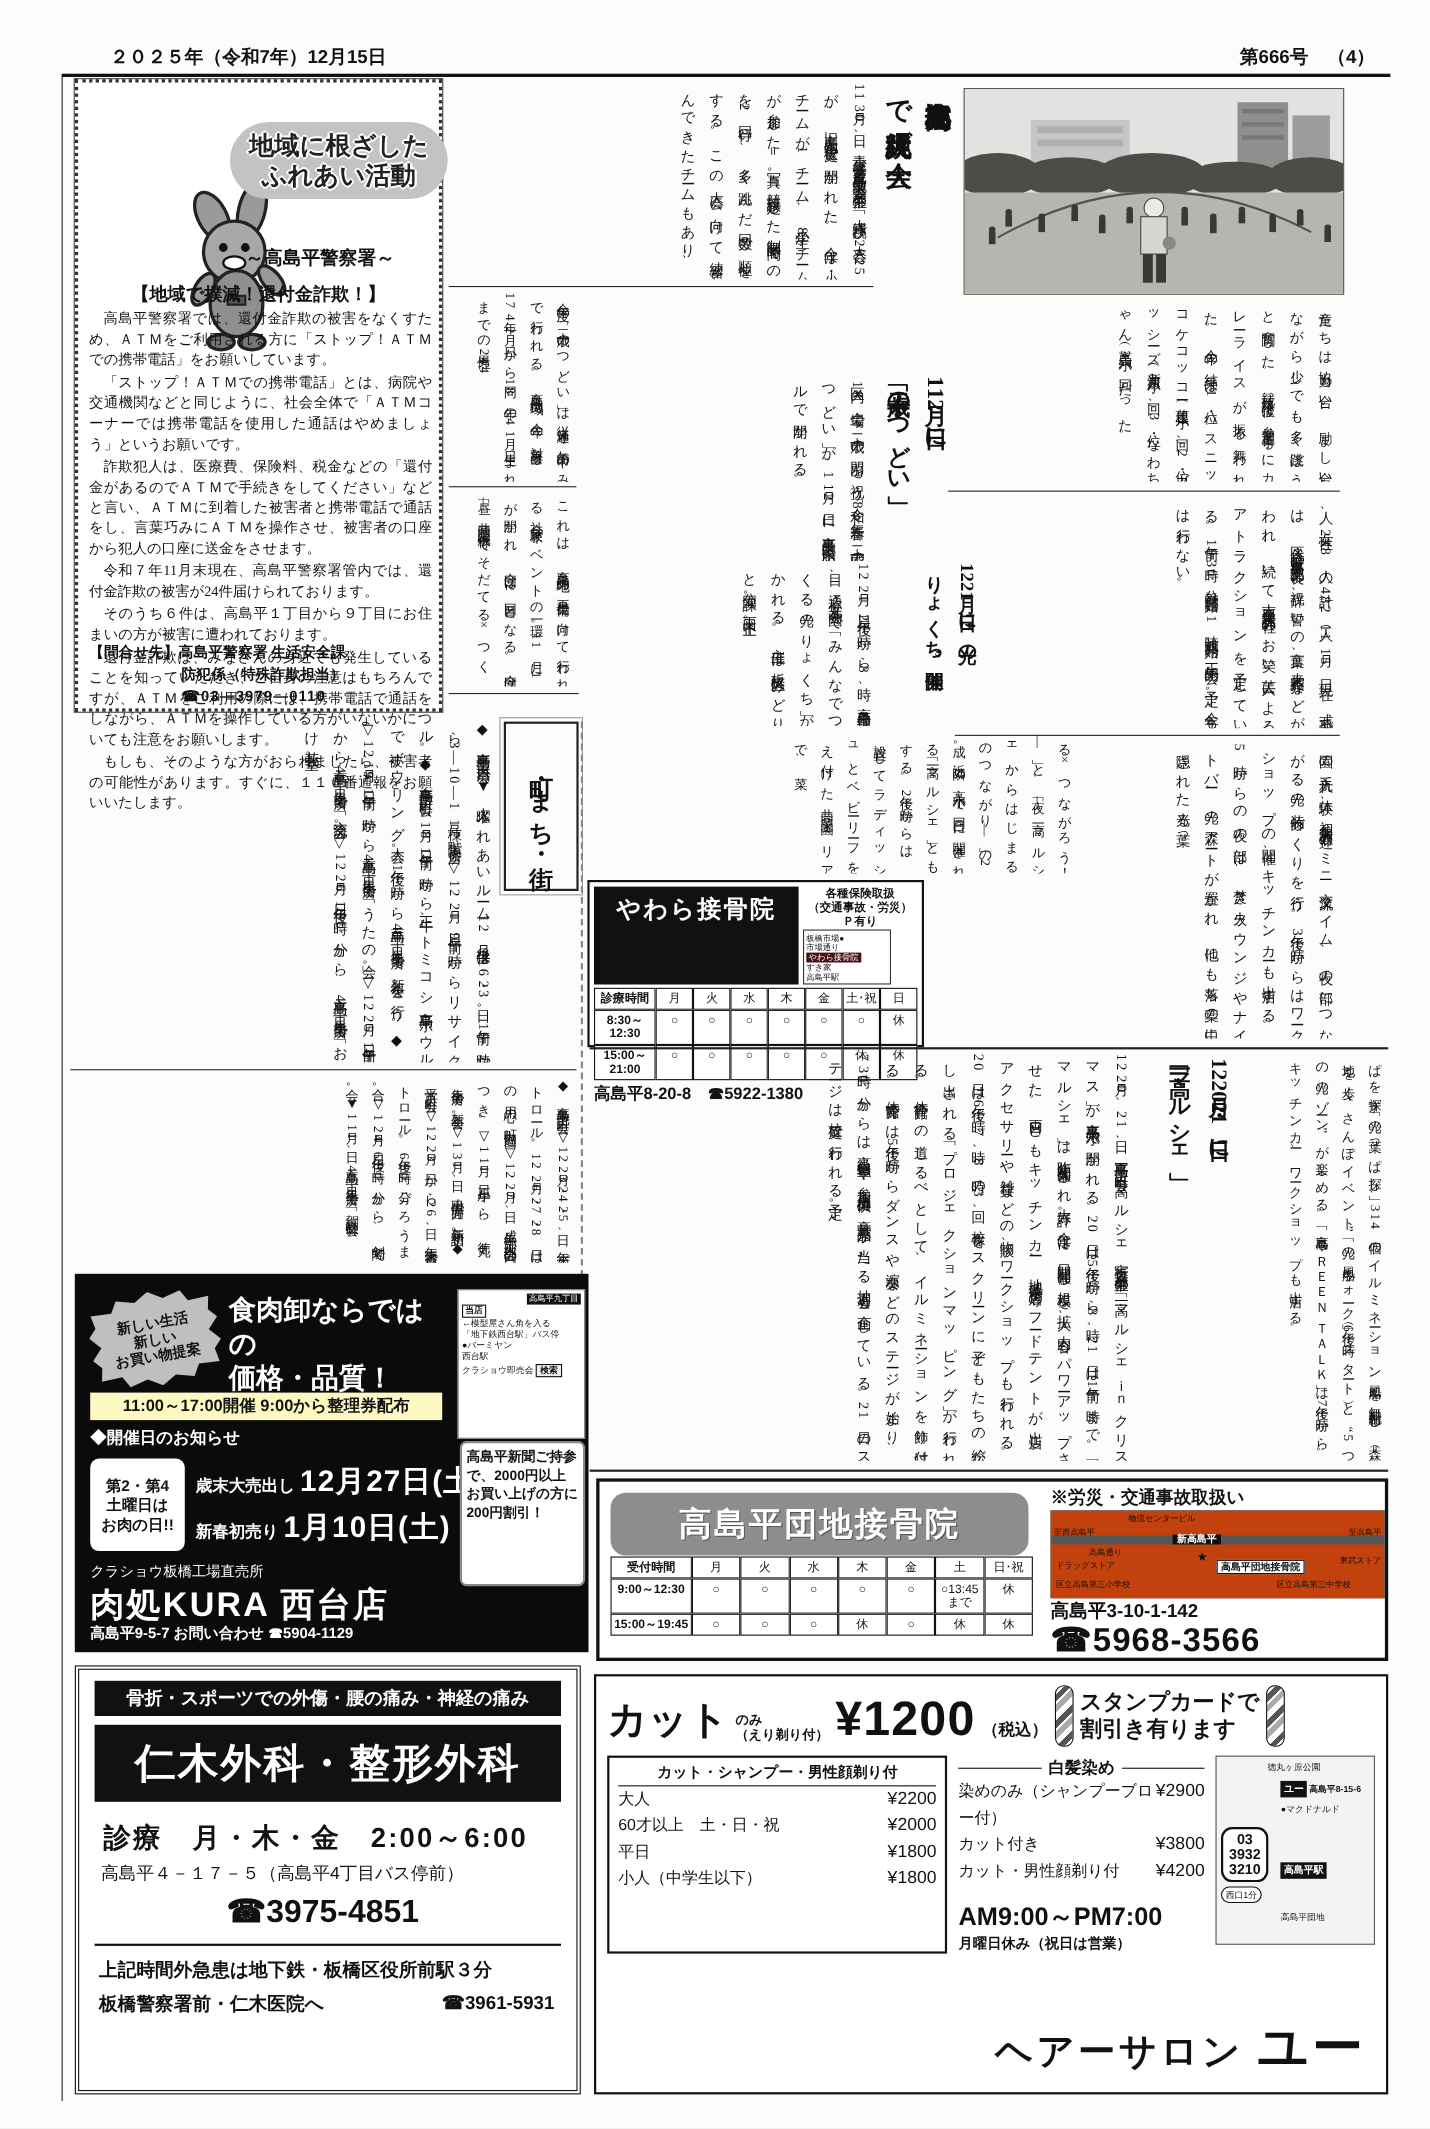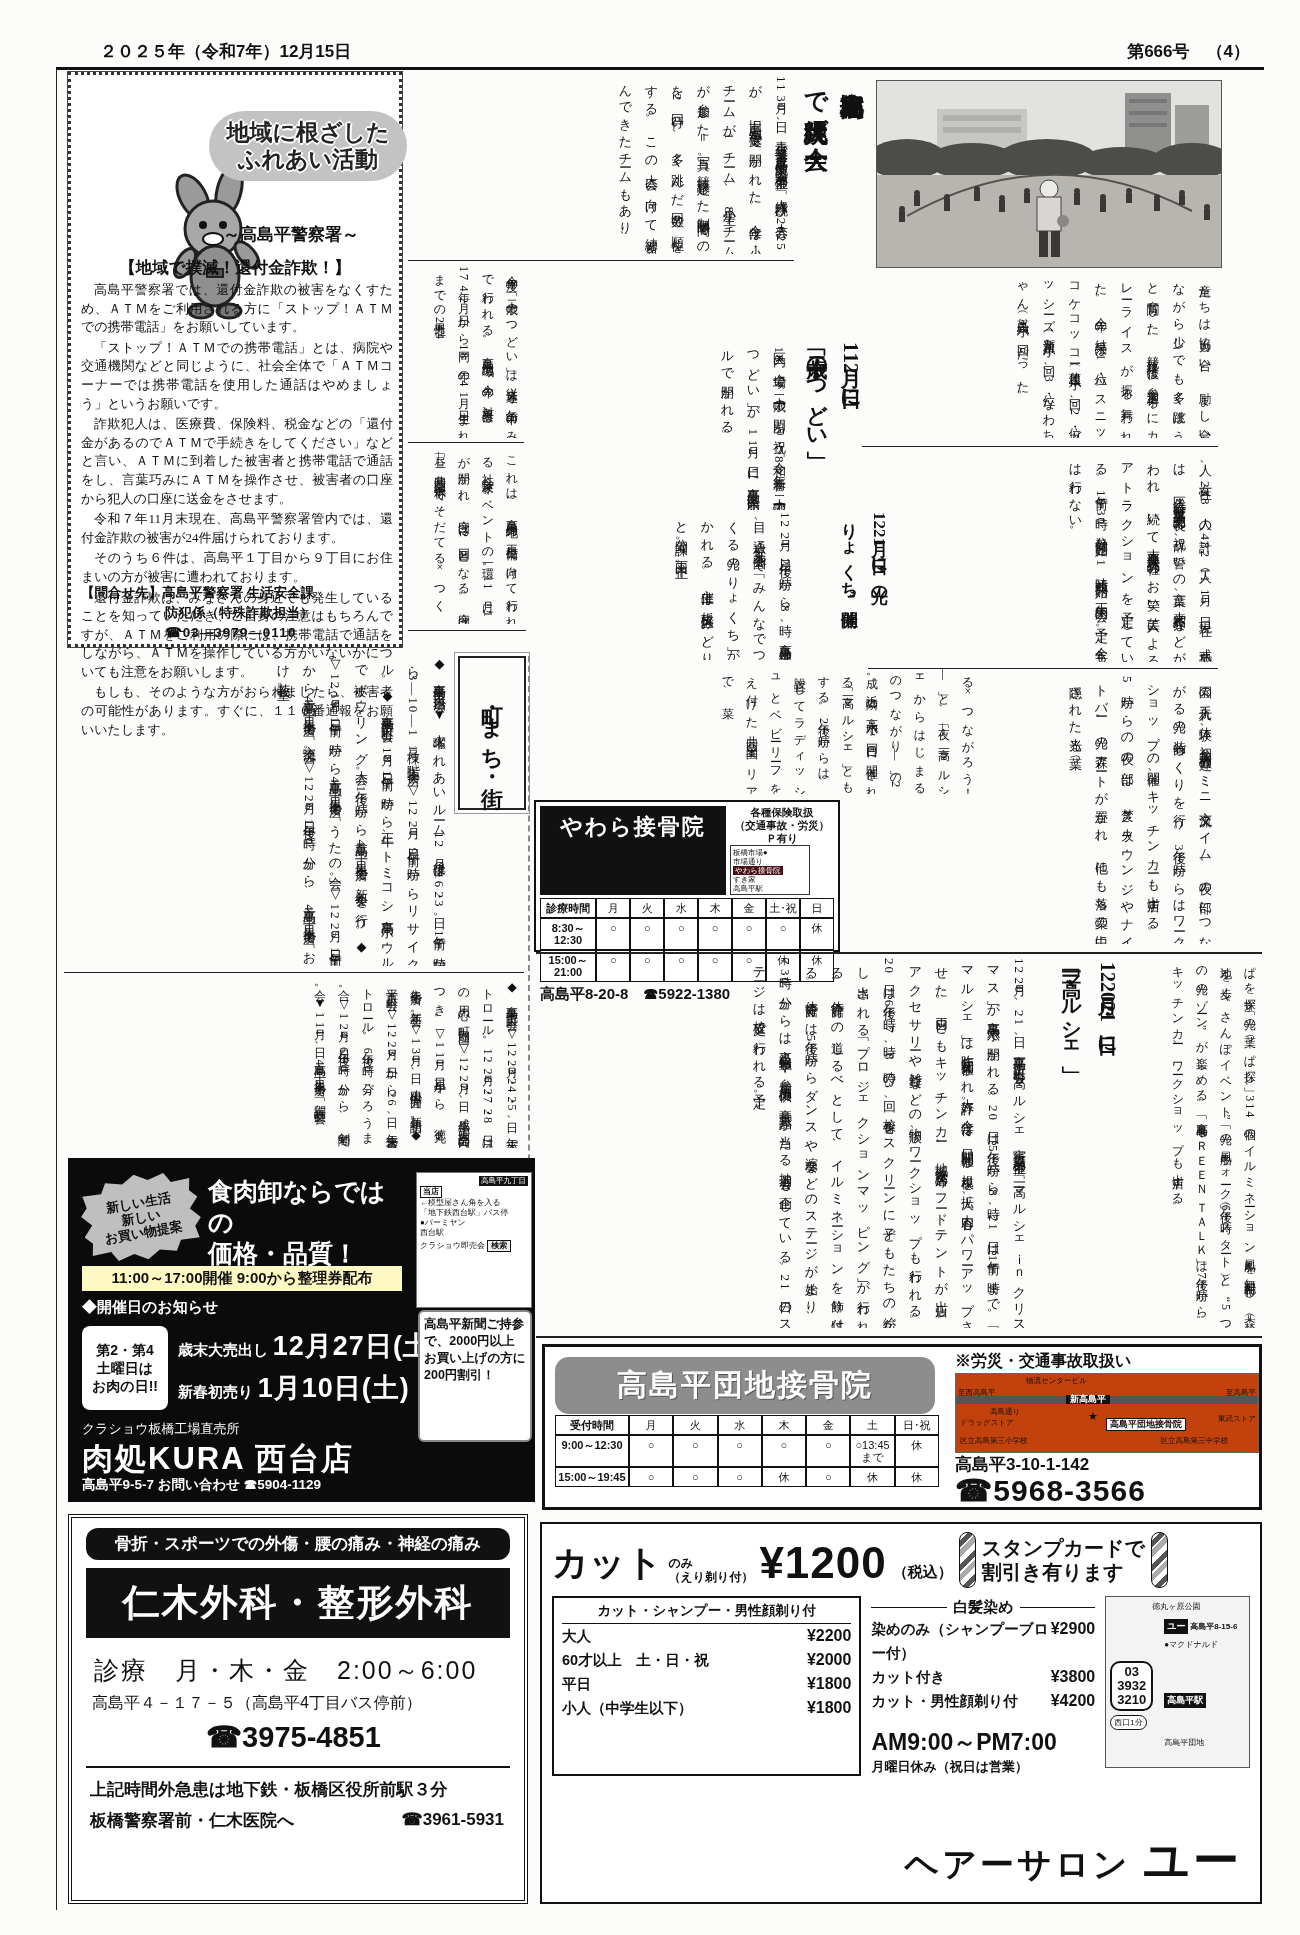--- a/index.html
+++ b/index.html
@@ -96,43 +96,43 @@
   #danchi .map .st{position:absolute;left:110px;top:21px;background:#111;color:#fff;font-size:9px;padding:0 4px;font-weight:bold;}
   #danchi .map .lbl{position:absolute;}
   #danchi .map .callout{position:absolute;left:150px;top:44px;background:#fff;border:1px solid #111;font-size:9px;
                         font-weight:bold;padding:1px 3px;}
   #danchi .map .star{position:absolute;left:132px;top:38px;font-size:11px;}
   #danchi .daddr{position:absolute;left:410px;top:106px;font-weight:bold;font-size:17px;}
   #danchi .dtel{position:absolute;left:410px;top:126px;font-weight:bold;font-size:30px;letter-spacing:1px;}
   
   #niki{left:68px;top:1514px;width:460px;height:390px;border:4px double #111;background:#fff;box-sizing:border-box;
         padding:10px 14px;font-family:"Liberation Sans",sans-serif;}
-  #niki .bar{background:#111;color:#fff;font-weight:bold;font-size:16.5px;text-align:center;padding:5px 0;border-radius:12px;}
+  #niki .bar{background:#111;color:#fff;font-weight:bold;font-size:16.5px;text-align:center;padding:5px 0;}
   #niki .big{background:#111;color:#fff;font-weight:bold;font-size:37px;text-align:center;padding:10px 0;margin-top:8px;letter-spacing:2px;}
-  #niki .hours{font-weight:normal;font-size:25px;margin:16px 0 6px 8px;letter-spacing:2px;}
+  #niki .hours{font-weight:bold;font-size:25px;margin:16px 0 6px 8px;letter-spacing:2px;}
   #niki .addr{font-size:16px;margin:4px 0 0 6px;}
   #niki .tel{font-weight:bold;font-size:29px;margin:6px 0 0 120px;}
   #niki .rule{border-top:2px solid #111;margin:12px 0 10px 0;}
   #niki .note1{font-weight:bold;font-size:17px;margin-left:4px;}
   #niki .note2{font-weight:bold;font-size:17px;margin:8px 0 0 4px;display:flex;justify-content:space-between;padding-right:6px;}
   
   #salon{left:540px;top:1522px;width:722px;height:382px;border:2.5px solid #111;background:#fff;box-sizing:border-box;
          padding:8px 10px;font-family:"Liberation Sans",sans-serif;}
   #salon .top{display:flex;align-items:flex-end;gap:6px;}
   #salon .cut{font-weight:bold;font-size:36px;}
   #salon .cutnote{font-size:12px;font-weight:bold;line-height:14px;padding-bottom:4px;}
   #salon .p1200{font-weight:bold;font-size:44px;letter-spacing:1px;}
   #salon .tax{font-weight:bold;font-size:15px;padding-bottom:6px;}
   .pole{width:15px;height:54px;border-radius:8px;border:1px solid #111;
         background:repeating-linear-gradient(135deg,#fff 0 5px,#555 5px 10px,#fff 10px 12px,#aaa 12px 17px);}
   #salon .stamp{font-weight:bold;font-size:20px;line-height:24px;padding-bottom:4px;}
   #salon .cols{display:flex;gap:10px;margin-top:8px;}
   #salon .pricebox{border:2px solid #111;width:300px;padding:4px 8px;}
   #salon .pricebox .ph{text-align:center;font-weight:bold;font-size:13.5px;border-bottom:1px solid #111;padding-bottom:3px;}
-  .prow{display:flex;justify-content:space-between;font-weight:bold;font-size:16px;line-height:24px;}
+  .prow{display:flex;justify-content:space-between;font-weight:normal;font-size:16px;line-height:24px;}
   .prow .lab{font-size:14.5px;}
   #salon .shiraga{width:232px;}
   #salon .shiraga .sh{display:flex;align-items:center;gap:6px;font-weight:bold;font-size:15px;margin-top:2px;}
   #salon .shiraga .sh:before,#salon .shiraga .sh:after{content:"";flex:1;border-top:1.5px solid #111;}
   #salon .am{font-weight:bold;font-size:23px;margin-top:14px;}
   #salon .closed{font-weight:bold;font-size:13px;}
   #salon .map{border:1px solid #555;width:148px;height:170px;position:relative;font-size:8px;background:#f3f3f3;}
   #salon .map .chip{position:absolute;background:#111;color:#fff;padding:1px 3px;font-size:9px;font-weight:bold;}
   #salon .map .lbl{position:absolute;}
   #salon .map .tel3{position:absolute;left:4px;top:64px;border:2px solid #111;border-radius:10px;background:#fff;

